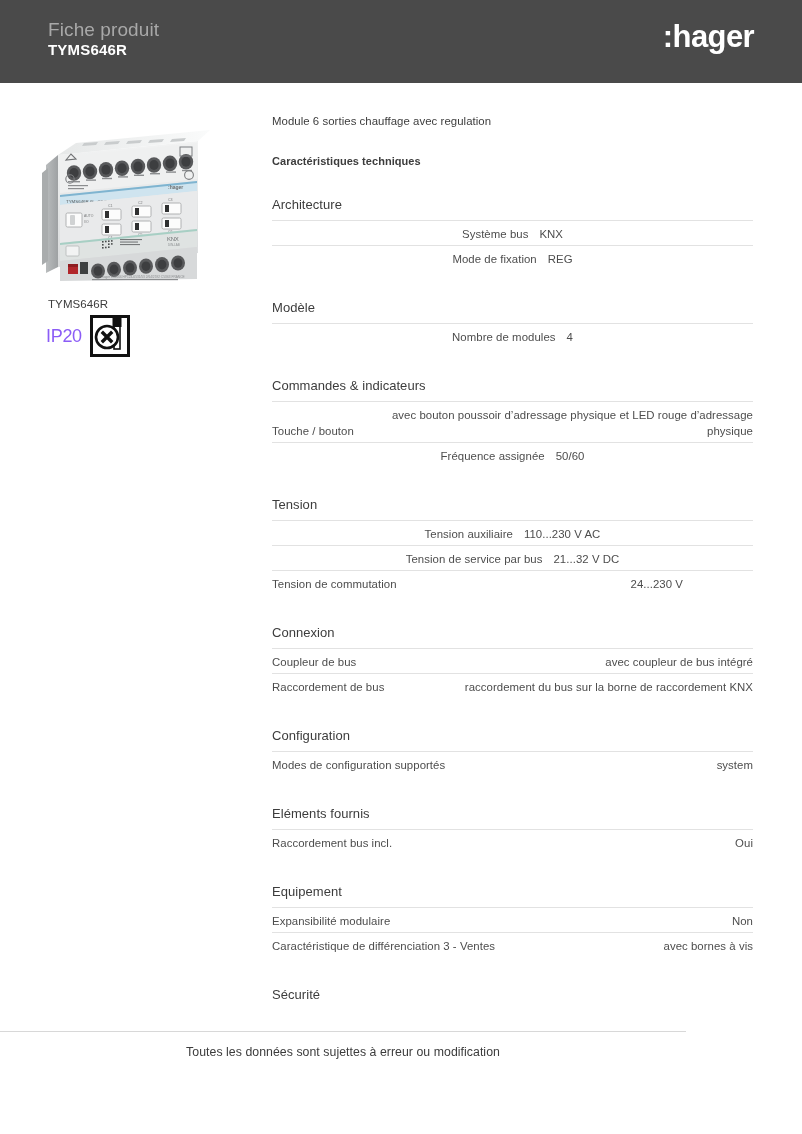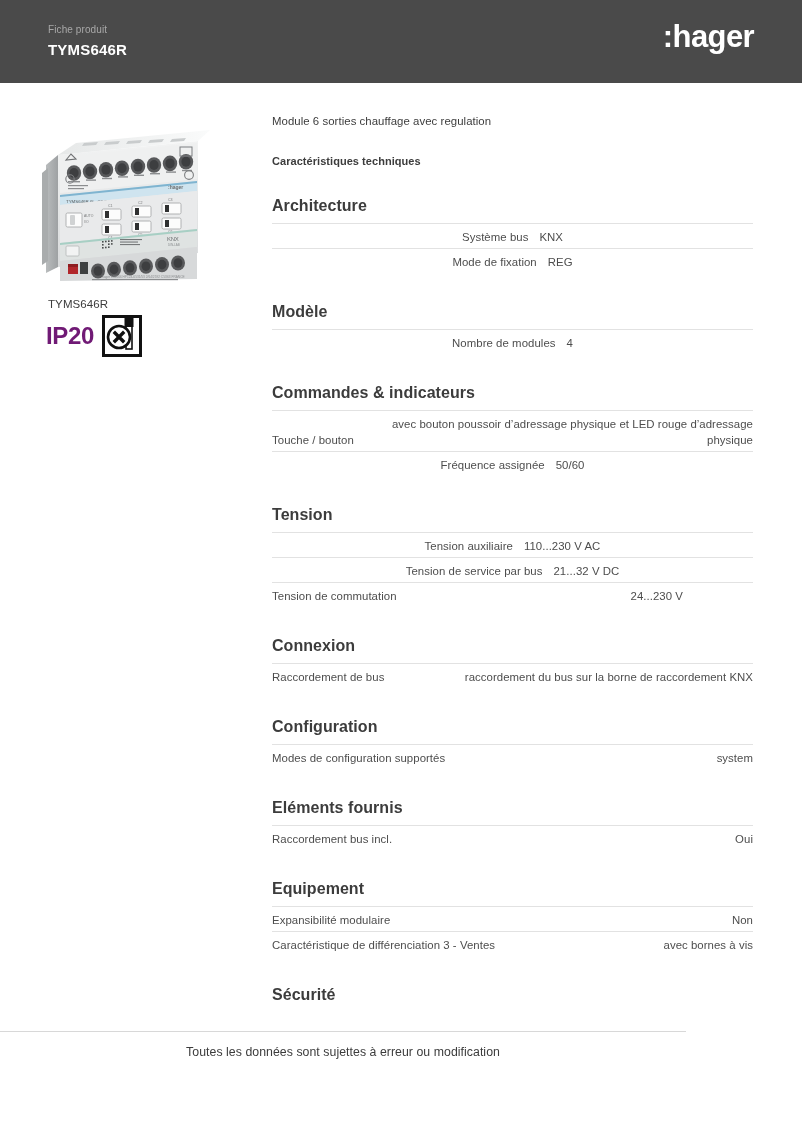--- a/index.html
+++ b/index.html
@@ -19,21 +19,21 @@
     height: 83px;
     background: #4a4a4a;
     position: relative;
   }
   .header-left {
     position: absolute;
     left: 48px;
     top: 20px;
   }
   .fiche-produit {
-    font-size: 10px;
+    font-size: 19px;
     color: #a8a8a8;
     font-weight: 400;
     letter-spacing: .1px;
     line-height: 19px;
   }
   .product-code {
     font-size: 15px;
     color: #ffffff;
     font-weight: bold;
     letter-spacing: .2px;
@@ -81,23 +81,23 @@
   }
   .ip-badge {
     position: absolute;
     left: 46px;
     top: 232px;
     display: flex;
     align-items: center;
     gap: 8px;
   }
   .ip-text {
-    font-size: 24px;
-    color: #701a75;
-    font-weight: 700;
+    font-size: 18px;
+    color: #8b5cf6;
+    font-weight: 400;
     letter-spacing: -0.3px;
   }
 
   
   .specs {
     position: absolute;
     left: 272px;
     top: 0;
     width: 481px;
   }
@@ -112,22 +112,22 @@
   .intro-sub {
     font-size: 11px;
     font-weight: bold;
     color: #3c3c3c;
     padding-top: 28px;
     letter-spacing: .05px;
   }
 
   .section { }
   .section-title {
-    font-size: 16px;
-    font-weight: bold;
+    font-size: 13px;
+    font-weight: normal;
     color: #3c3c3c;
     padding-top: 30px;
     padding-bottom: 8px;
     letter-spacing: .05px;
   }
 
   .row {
     display: flex;
     align-items: flex-end;
     justify-content: space-between;
@@ -427,20 +427,24 @@
             <div class="row-value">21...32 V DC</div>
           </div>
           <div class="row offset">
             <div class="row-label">Tension de commutation</div>
             <div class="row-value">24...230 V</div>
           </div>
         </div>
         <div class="section">
           <div class="section-title">Connexion</div>
           <div class="row">
+            <div class="row-label">Coupleur de bus</div>
+            <div class="row-value">avec coupleur de bus intégré</div>
+          </div>
+          <div class="row">
             <div class="row-label">Raccordement de bus</div>
             <div class="row-value">raccordement du bus sur la borne de raccordement KNX</div>
           </div>
         </div>
         <div class="section">
           <div class="section-title">Configuration</div>
           <div class="row">
             <div class="row-label">Modes de configuration supportés</div>
             <div class="row-value">system</div>
           </div>

